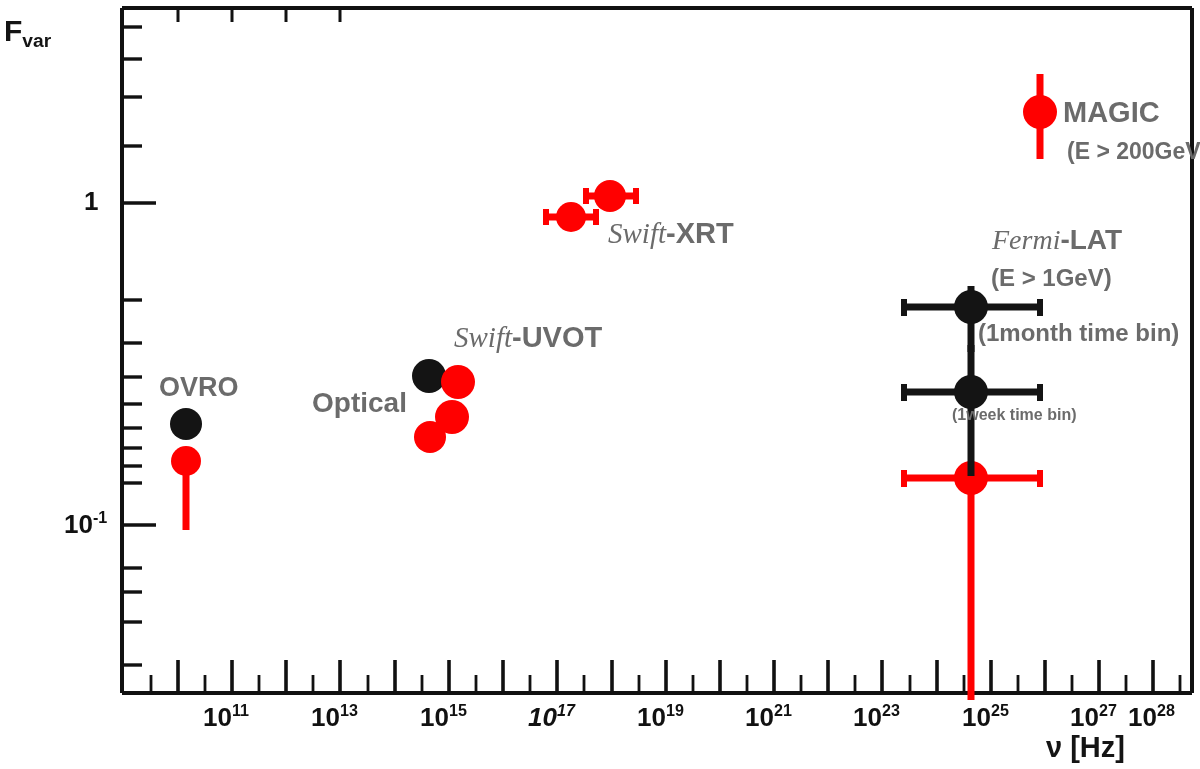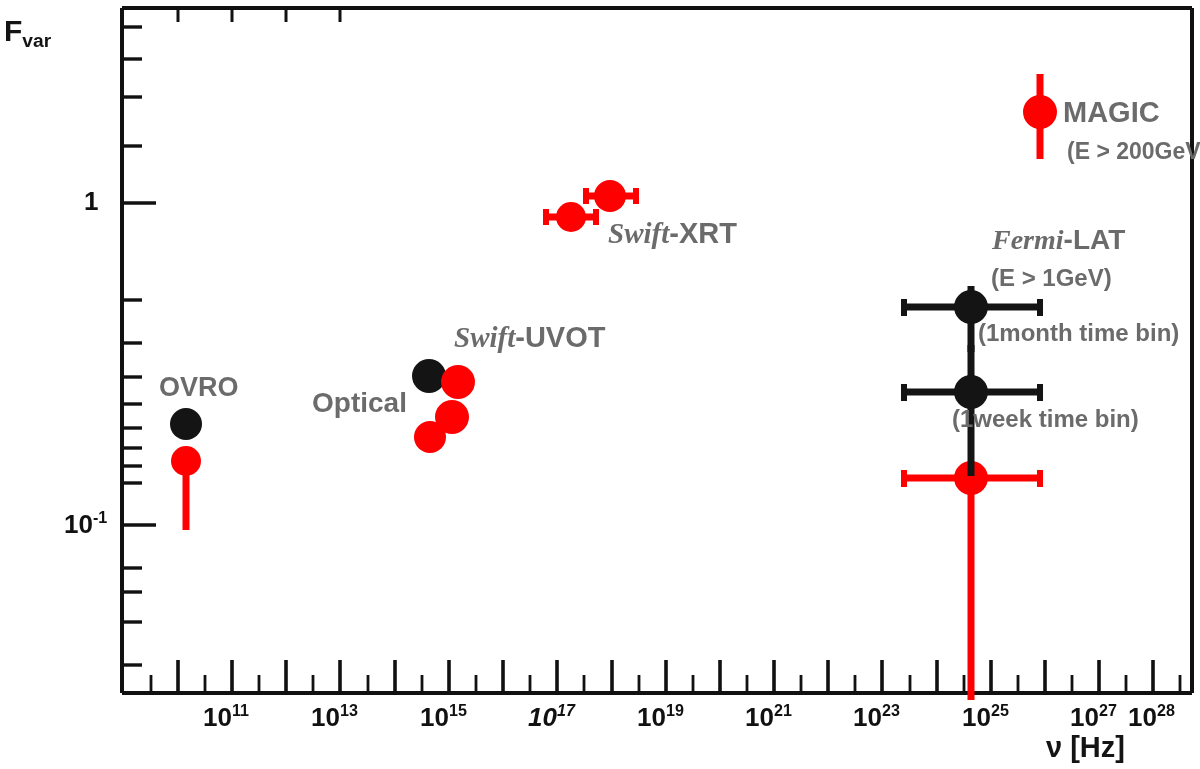--- a/index.html
+++ b/index.html
@@ -51,21 +51,21 @@
   }
   .axtick sup {
     font-size: 0.62em;
     vertical-align: super;
     line-height: 0;
   }
 
   .serif-it {
     font-family: "Liberation Serif", serif;
     font-style: italic;
-    font-weight: bold;
+    font-weight: normal;
   }
   .sans-bd {
     font-family: "Liberation Sans", sans-serif;
     font-weight: bold;
   }
 
   #yaxis-title {
     left: 4px;
     top: 16px;
     font-size: 30px;
@@ -89,21 +89,21 @@
 
   #label-ovro        { left: 159px; top: 374px; font-size: 27px; }
   #label-optical     { left: 312px; top: 389px; font-size: 28px; }
   #label-uvot        { left: 454px; top: 323px; font-size: 29px; }
   #label-xrt         { left: 608px; top: 219px; font-size: 29px; }
   #label-magic       { left: 1063px; top: 98px; font-size: 29px; }
   #label-magic-sub   { left: 1067px; top: 140px; font-size: 23px; }
   #label-fermi       { left: 992px; top: 226px; font-size: 28px; }
   #label-fermi-sub   { left: 991px; top: 266px; font-size: 24px; }
   #label-month       { left: 978px; top: 321px; font-size: 24px; }
-  #label-week        { left: 952px; top: 407px; font-size: 24px; text-align: right; }
+  #label-week        { left: 952px; top: 407px; font-size: 16px; text-align: right; }
 </style>
 </head>
 <body>
 
 <div id="plot-root">
 
   <svg class="canvas" viewBox="0 0 1200 769">
 
     <g stroke="#111111" fill="none">
       <path d="M122,8 L1192,8" stroke-width="4"></path>

